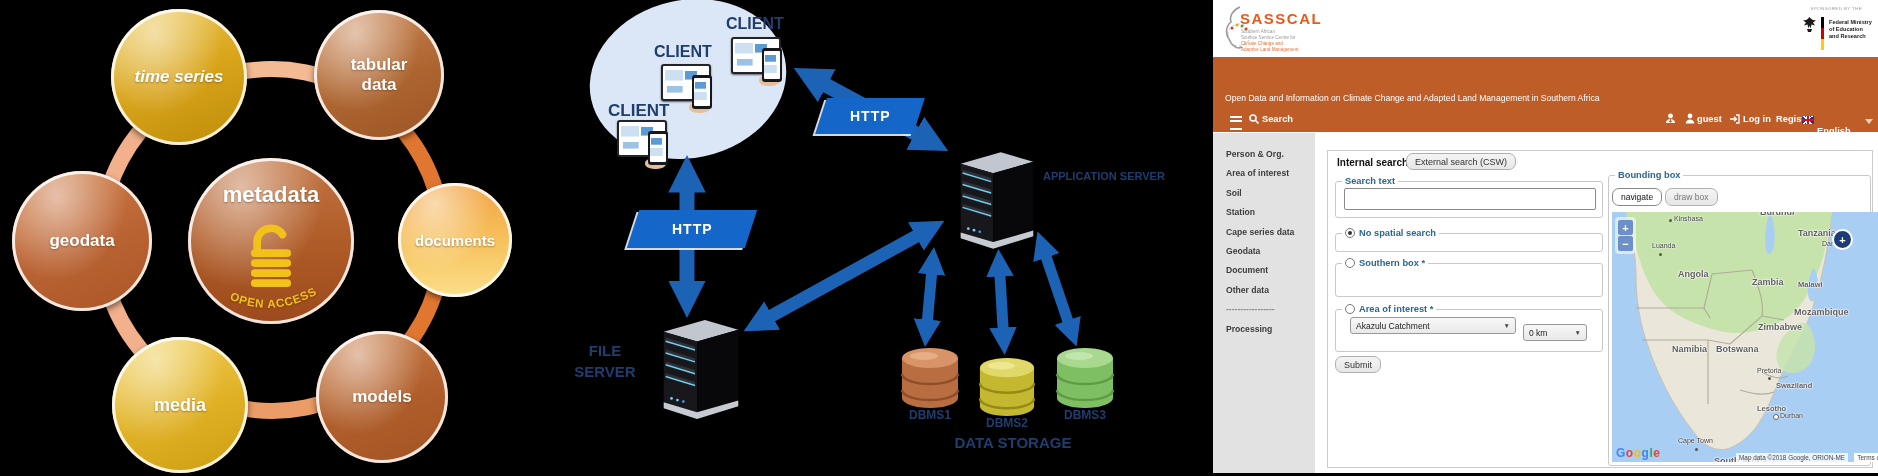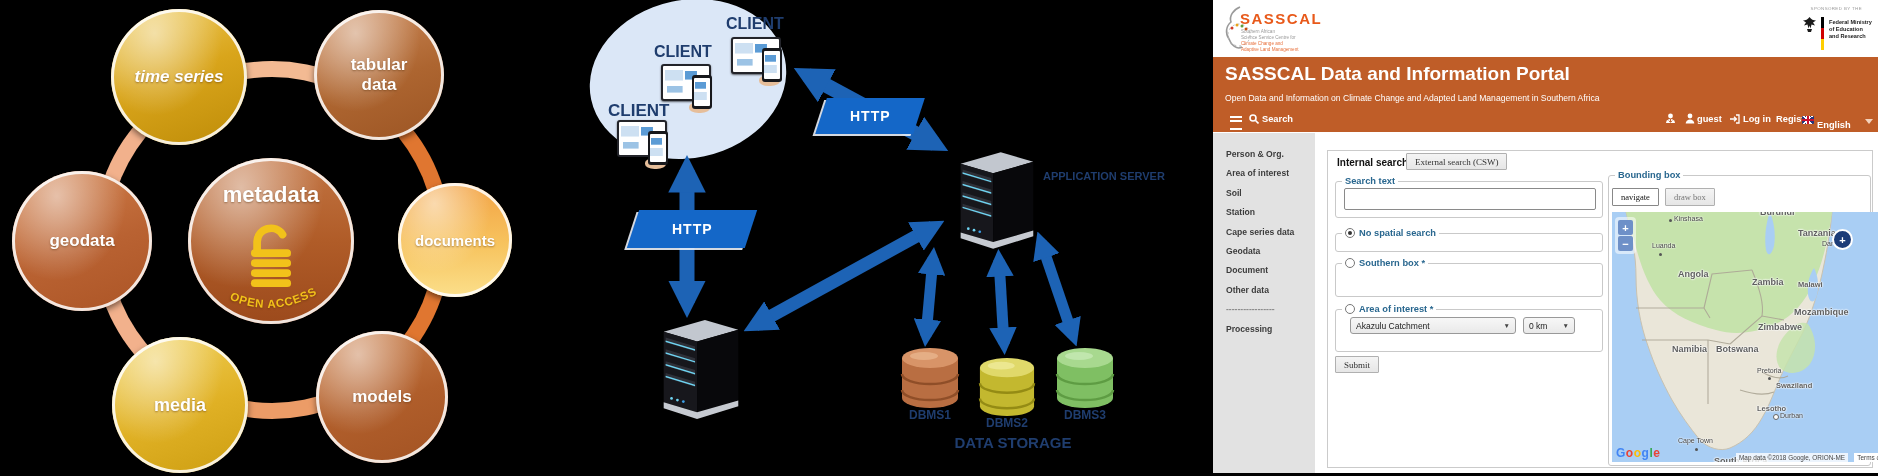--- a/index.html
+++ b/index.html
@@ -67,22 +67,22 @@
       linear-gradient(90deg,transparent 32%,#fff 32%,#fff 68%,transparent 68%),
       linear-gradient(45deg,transparent 45%,#fff 45%,#fff 55%,transparent 55%),
       linear-gradient(-45deg,transparent 45%,#fff 45%,#fff 55%,transparent 55%);
     background-color:#26387A;}
   .sidebar{left:0;top:133px;width:102px;height:340px;background:#E2E2E2;}
   .sidebar ul{list-style:none;margin:0;padding:12px 0 0 13px;}
   .sidebar li{font-size:8.6px;font-weight:bold;color:#3C3C3C;line-height:19.4px;cursor:pointer;}
   .sidebar li.divider{color:#8A8A8A;}
   .panel-box{left:114px;top:150px;width:544px;height:316px;border:1px solid #CBCBCB;background:#fff;}
   .tab-internal{left:124px;top:157px;font-size:10px;font-weight:bold;color:#111;}
-  .btn{background:linear-gradient(#F4F4F4,#E6E6E6);border:1px solid #B0B0B0;border-radius:1px;
-       font-family:Liberation Serif, serif;color:#333;cursor:pointer;}
+  .btn{background:linear-gradient(#F4F4F4,#E6E6E6);border:1px solid #B0B0B0;border-radius:7px;
+       font-family:Liberation Sans, sans-serif;color:#333;cursor:pointer;}
   .tab-external{left:193px;top:153px;height:17px;font-size:9px;padding:0 8px;}
   fieldset.fs{position:absolute;border:1px solid #C9C9C9;border-radius:3px;margin:0;padding:0;}
   fieldset.fs legend{font-size:9.3px;font-weight:bold;color:#29678F;margin-left:6px;padding:0 3px;display:flex;align-items:center;gap:4px;}
   .radio{display:inline-block;width:8px;height:8px;border:1px solid #777;border-radius:50%;background:#fff;position:relative;}
   .radio.checked::after{content:"";position:absolute;left:2px;top:2px;width:4px;height:4px;border-radius:50%;background:#333;}
   .search-input{margin:2px 0 0 8px;width:246px;height:18px;border:1px solid #8A8A8A;border-radius:2px;}
   .select{display:inline-flex;align-items:center;justify-content:space-between;height:17px;
         background:linear-gradient(#F7F7F7,#E9E9E9);border:1px solid #999;border-radius:3px;
         font-size:8.5px;color:#222;padding:0 5px;box-sizing:border-box;}
   .select::after{content:"▼";font-size:6.5px;color:#444;margin-left:6px;}
@@ -243,20 +243,21 @@
         <polygon points="10,46 40,55 40,60 10,51" fill="#2E3038"></polygon>
           <polygon points="10,49 40,58 40,59.5 10,50.5" fill="#6FD4F2"></polygon>
         <polygon points="10,58 40,67 40,72 10,63" fill="#2E3038"></polygon>
           <polygon points="10,61 40,70 40,71.5 10,62.5" fill="#6FD4F2"></polygon>
       </g>
       <polygon points="8,88 42,98 84,86 84,92 42,105 8,94" fill="#C6CAD1"></polygon>
       <circle cx="16" cy="84" r="1.4" fill="#6FD4F2"></circle>
         <circle cx="22" cy="85.6" r="1.4" fill="#6FD4F2"></circle>
         <circle cx="28" cy="87.2" r="1.4" fill="#3DA0E8"></circle>
     </svg>
+    <div class="abs navy" style="left:56px;top:340px;width:88px;font-size:15px;line-height:21px;text-align:center;">FILE SERVER</div>
 
     <svg class="abs" style="left:395px;top:346px;" width="60" height="64" viewBox="0 0 60 64">
       <path d="M2,12 v40 a28,10 0 0 0 56,0 v-40 Z" fill="#B96E42"></path>
       <path d="M2,28 a28,10 0 0 0 56,0" fill="none" stroke="#8F4E28" stroke-width="2.5"></path>
       <path d="M2,44 a28,10 0 0 0 56,0" fill="none" stroke="#8F4E28" stroke-width="2.5"></path>
       <ellipse cx="30" cy="12" rx="28" ry="10" fill="#D89468"></ellipse>
       <ellipse cx="24" cy="10" rx="14" ry="4" fill="#E8B48C" opacity=".8"></ellipse>
     </svg>
     <svg class="abs" style="left:473px;top:356px;" width="58" height="62" viewBox="0 0 60 64">
       <path d="M2,12 v40 a28,10 0 0 0 56,0 v-40 Z" fill="#C3B82F"></path>
@@ -301,21 +302,20 @@
     <div class="abs" style="left:608px;top:17px;width:3px;height:11px;background:#000;"></div>
     <div class="abs" style="left:608px;top:28px;width:3px;height:11px;background:#D00000;"></div>
     <div class="abs" style="left:608px;top:39px;width:3px;height:11px;background:#FFCE00;"></div>
     <div class="abs" style="left:616px;top:19px;font-size:5.6px;font-weight:bold;color:#222;line-height:7px;">
       <div>Federal Ministry</div>
       <div>of Education</div>
       <div>and Research</div>
     </div>
 
     <div class="abs orange-band"></div>
-    <div class="abs portal-title">SASSCAL Data and Information Portal</div>
     <div class="abs portal-subtitle">Open Data and Information on Climate Change and Adapted Land Management in Southern Africa</div>
 
     <div class="abs hamburger" style="left:17px;top:116px;"></div>
     <svg class="abs" style="left:36px;top:114px;" width="10" height="10" viewBox="0 0 10 10">
       <circle cx="4" cy="4" r="3" fill="none" stroke="#fff" stroke-width="1.6"></circle>
         <line x1="6.5" y1="6.5" x2="9.5" y2="9.5" stroke="#fff" stroke-width="1.6"></line>
     </svg>
     <div class="abs tb-item" style="left:49px;top:114px;">Search</div>
 
     <svg class="abs" style="left:452px;top:113px;" width="11" height="12" viewBox="0 0 11 12">
@@ -328,21 +328,21 @@
         <path d="M.7,10.5 a4.3,4 0 0 1 8.6,0 Z" fill="#fff"></path>
     </svg>
     <div class="abs tb-item" style="left:484px;top:114px;">guest</div>
     <svg class="abs" style="left:517px;top:114px;" width="10" height="10" viewBox="0 0 10 10">
       <path d="M6,1 h3 v8 h-3" fill="none" stroke="#fff" stroke-width="1.3"></path>
         <path d="M0,5 h6 M4,2.8 L6.4,5 L4,7.2" fill="none" stroke="#fff" stroke-width="1.3"></path>
     </svg>
     <div class="abs tb-item" style="left:530px;top:114px;">Log in</div>
     <div class="abs tb-item" style="left:563px;top:114px;">Register</div>
     <div class="abs flag" style="left:589px;top:116px;"></div>
-    <div class="abs tb-item" style="left:604px;top:120px;">English</div>
+    <div class="abs tb-item" style="left:604px;top:126px;">English</div>
     <div class="abs caret" style="left:652px;top:119px;"></div>
 
     <div class="abs sidebar">
       <ul>
         <li>Person &amp; Org.</li>
         <li>Area of interest</li>
         <li>Soil</li>
         <li>Station</li>
         <li>Cape series data</li>
         <li>Geodata</li>
@@ -380,21 +380,21 @@
 
     <fieldset class="fs" style="left:122px;top:304px;width:266px;height:46px;">
       <legend>
           <span class="radio"></span>
         <span>Area of interest *</span>
         </legend>
       <div style="margin:3px 0 0 14px;display:flex;gap:7px;">
         <div class="select" style="width:166px;">
             <span>Akazulu Catchment</span>
           </div>
-        <div class="select" style="width:52px;">
+        <div class="select" style="width:64px;margin-top:7px;">
             <span>0 km</span>
           </div>
       </div>
     </fieldset>
 
     <button class="abs btn" style="left:122px;top:356px;height:17px;font-size:9px;padding:0 8px;">Submit</button>
 
     <fieldset class="fs" style="left:395px;top:170px;width:261px;height:294px;">
       <legend>
           <span>Bounding box</span>

